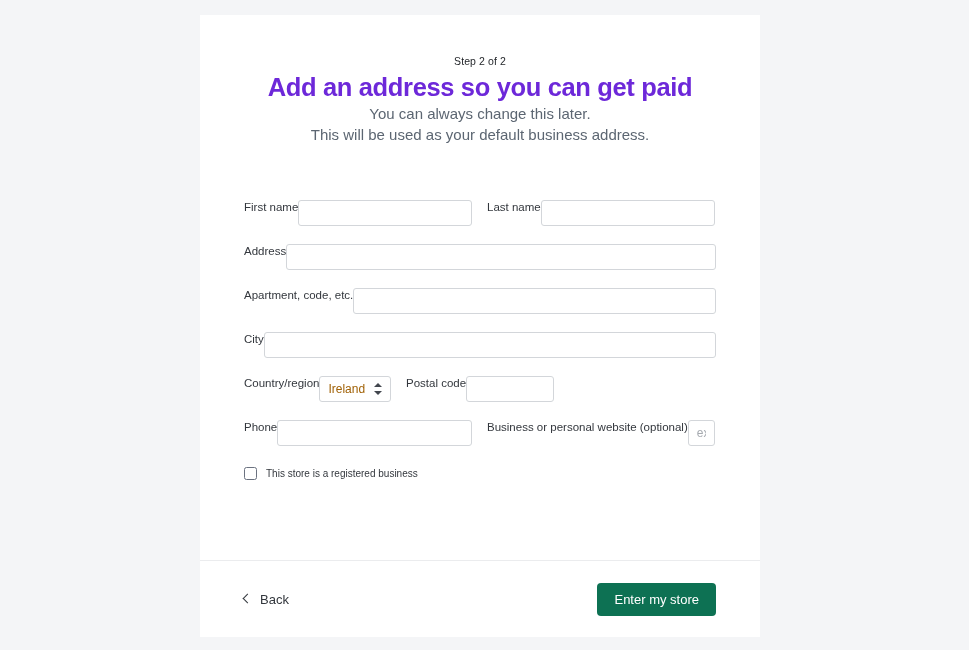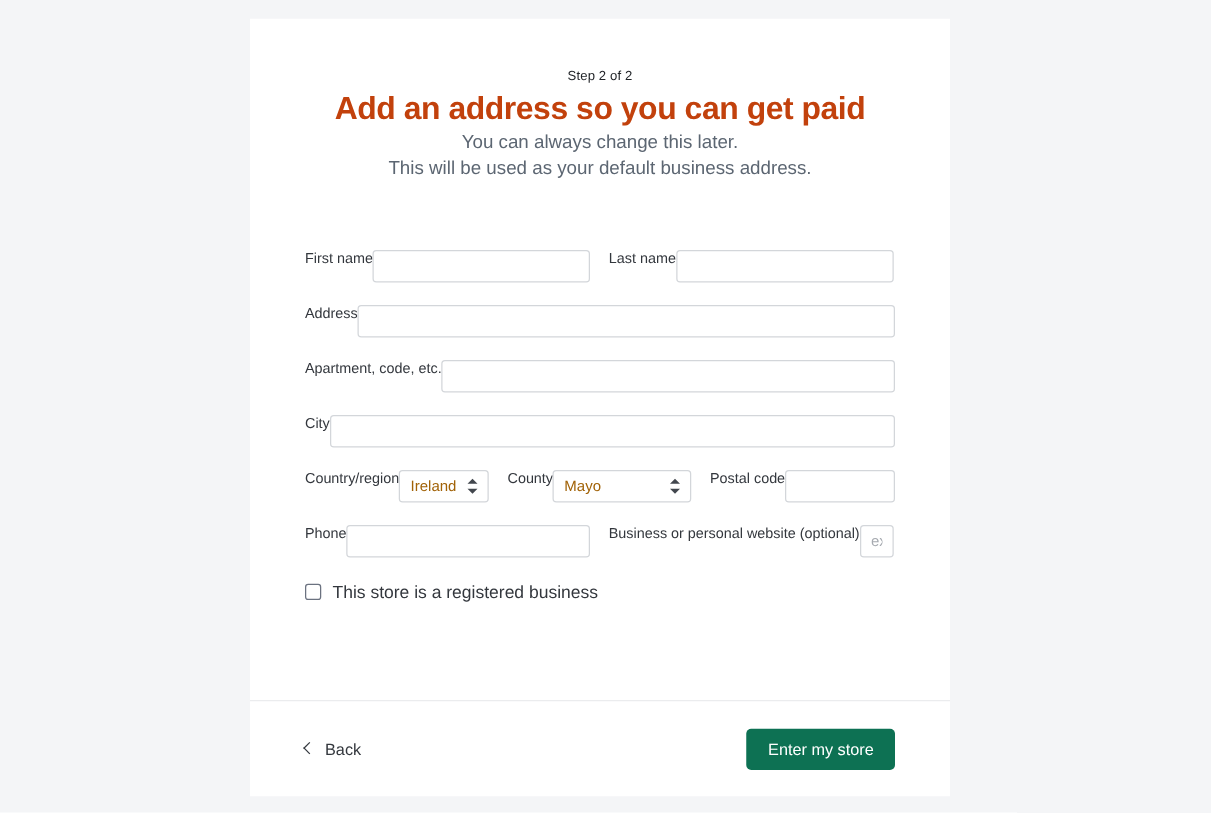--- a/index.html
+++ b/index.html
@@ -48,21 +48,21 @@
     font-size: 10.5px;
     color: #1f2226;
     font-weight: 400;
     letter-spacing: 0.1px;
     line-height: 14px;
     margin: 0;
   }
   .title {
     font-size: 25.5px;
     font-weight: 700;
-    color: #c2410c;
+    color: #6d28d9;
     line-height: 32px;
     margin: 3px 0 0 0;
     letter-spacing: -0.35px;
   }
   .subtitle {
     font-size: 15px;
     color: #5c6672;
     line-height: 21px;
     margin: 0;
     font-weight: 400;
@@ -164,21 +164,21 @@
     box-sizing: border-box;
     width: 13px;
     height: 13px;
     border: 1.4px solid #6b7280;
     border-radius: 2.5px;
     background: #fff;
     flex: 0 0 13px;
     cursor: pointer;
   }
   .checkbox-label {
-    font-size: 14px;
+    font-size: 10px;
     color: #33373d;
     line-height: 15px;
   }
 
   
   .divider {
     height: 1px;
     background: #ebecee;
     width: 100%;
   }
@@ -277,30 +277,20 @@
           <div class="field third-a">
             <span class="label">Country/region</span>
             <div class="select">
               <span class="select-value">Ireland</span>
               <span class="stepper-icon">
                 <span class="tri-up"></span>
                 <span class="tri-down"></span>
               </span>
             </div>
           </div>
-          <div class="field third-b">
-            <span class="label">County</span>
-            <div class="select">
-              <span class="select-value">Mayo</span>
-              <span class="stepper-icon">
-                <span class="tri-up"></span>
-                <span class="tri-down"></span>
-              </span>
-            </div>
-          </div>
           <div class="field third-c">
             <span class="label">Postal code</span>
             <input class="input" type="text" value="" style="">
           </div>
         </div>
 
         <div class="row">
           <div class="field half">
             <span class="label">Phone</span>
             <input class="input" type="text" value="" style="">

